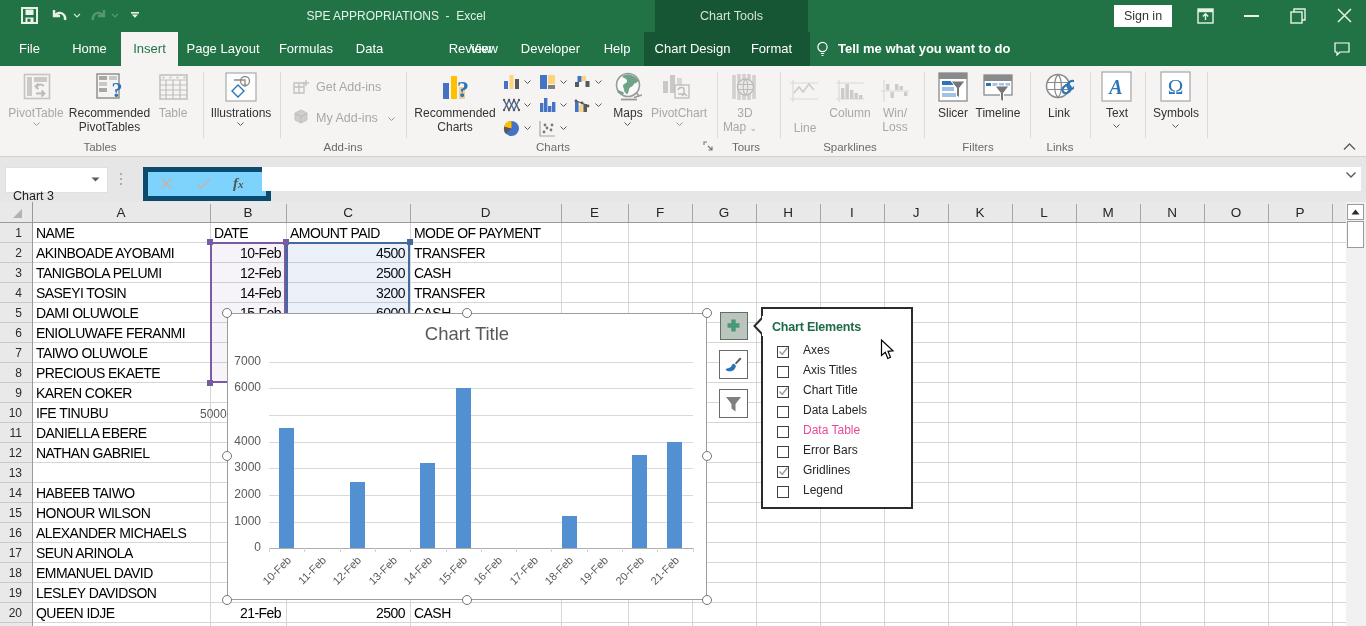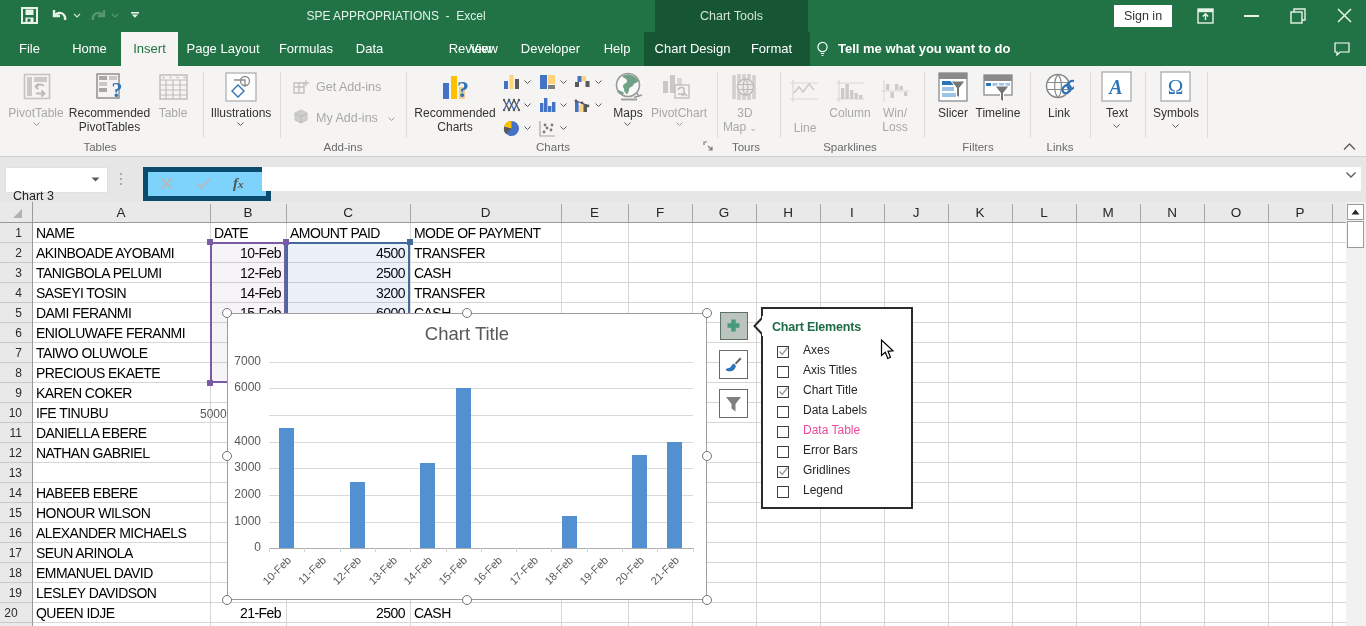--- a/index.html
+++ b/index.html
@@ -445,21 +445,21 @@
  <div class="rowhdr" style="top:201px;">10</div>
  <div class="rowhdr" style="top:221px;">11</div>
  <div class="rowhdr" style="top:241px;">12</div>
  <div class="rowhdr" style="top:261px;">13</div>
  <div class="rowhdr" style="top:281px;">14</div>
  <div class="rowhdr" style="top:301px;">15</div>
  <div class="rowhdr" style="top:321px;">16</div>
  <div class="rowhdr" style="top:341px;">17</div>
  <div class="rowhdr" style="top:361px;">18</div>
  <div class="rowhdr" style="top:381px;">19</div>
- <div class="rowhdr" style="top:401px;text-align:center;">20</div>
+ <div class="rowhdr" style="top:401px;">20</div>
  <div class="rowhdr" style="top:421px;">21</div>
  <div class="abs" style="left:32px;top:0px;width:1px;height:424px;background:#9a9a9a;"></div>
  <div class="abs" style="left:0px;top:40px;width:32px;height:1px;background:#c9c9c9;"></div>
  <div class="abs" style="left:0px;top:60px;width:32px;height:1px;background:#c9c9c9;"></div>
  <div class="abs" style="left:0px;top:80px;width:32px;height:1px;background:#c9c9c9;"></div>
  <div class="abs" style="left:0px;top:100px;width:32px;height:1px;background:#c9c9c9;"></div>
  <div class="abs" style="left:0px;top:120px;width:32px;height:1px;background:#c9c9c9;"></div>
  <div class="abs" style="left:0px;top:140px;width:32px;height:1px;background:#c9c9c9;"></div>
  <div class="abs" style="left:0px;top:160px;width:32px;height:1px;background:#c9c9c9;"></div>
  <div class="abs" style="left:0px;top:180px;width:32px;height:1px;background:#c9c9c9;"></div>
@@ -509,29 +509,29 @@
  <div class="abs" style="left:33px;top:320px;width:1315px;height:1px;background:#d6d6d6;"></div>
  <div class="abs" style="left:33px;top:340px;width:1315px;height:1px;background:#d6d6d6;"></div>
  <div class="abs" style="left:33px;top:360px;width:1315px;height:1px;background:#d6d6d6;"></div>
  <div class="abs" style="left:33px;top:380px;width:1315px;height:1px;background:#d6d6d6;"></div>
  <div class="abs" style="left:33px;top:400px;width:1315px;height:1px;background:#d6d6d6;"></div>
  <div class="abs" style="left:33px;top:420px;width:1315px;height:1px;background:#d6d6d6;"></div>
  <div class="cell" style="left:36px;top:21px;width:174px;">NAME</div>
  <div class="cell" style="left:36px;top:41px;width:174px;">AKINBOADE AYOBAMI</div>
  <div class="cell" style="left:36px;top:61px;width:174px;">TANIGBOLA PELUMI</div>
  <div class="cell" style="left:36px;top:81px;width:174px;">SASEYI TOSIN</div>
- <div class="cell" style="left:36px;top:101px;width:174px;">DAMI FERANMI</div>
+ <div class="cell" style="left:36px;top:101px;width:174px;">DAMI OLUWOLE</div>
  <div class="cell" style="left:36px;top:121px;width:174px;">ENIOLUWAFE FERANMI</div>
  <div class="cell" style="left:36px;top:141px;width:174px;">TAIWO OLUWOLE</div>
  <div class="cell" style="left:36px;top:161px;width:174px;">PRECIOUS EKAETE</div>
  <div class="cell" style="left:36px;top:181px;width:174px;">KAREN COKER</div>
  <div class="cell" style="left:36px;top:201px;width:174px;">IFE TINUBU</div>
  <div class="cell" style="left:36px;top:221px;width:174px;">DANIELLA EBERE</div>
  <div class="cell" style="left:36px;top:241px;width:174px;">NATHAN GABRIEL</div>
- <div class="cell" style="left:36px;top:281px;width:174px;">HABEEB EBERE</div>
+ <div class="cell" style="left:36px;top:281px;width:174px;">HABEEB TAIWO</div>
  <div class="cell" style="left:36px;top:301px;width:174px;">HONOUR WILSON</div>
  <div class="cell" style="left:36px;top:321px;width:174px;">ALEXANDER MICHAELS</div>
  <div class="cell" style="left:36px;top:341px;width:174px;">SEUN ARINOLA</div>
  <div class="cell" style="left:36px;top:361px;width:174px;">EMMANUEL DAVID</div>
  <div class="cell" style="left:36px;top:381px;width:174px;">LESLEY DAVIDSON</div>
  <div class="cell" style="left:36px;top:401px;width:174px;">QUEEN IDJE</div>
  <div class="cell" style="left:214px;top:21px;">DATE</div>
  <div class="cell" style="left:290px;top:21px;">AMOUNT PAID</div>
  <div class="cell" style="left:414px;top:21px;">MODE OF PAYMENT</div>
  <div class="cell" style="left:211px;top:41px;width:70px;text-align:right;">10-Feb</div>

